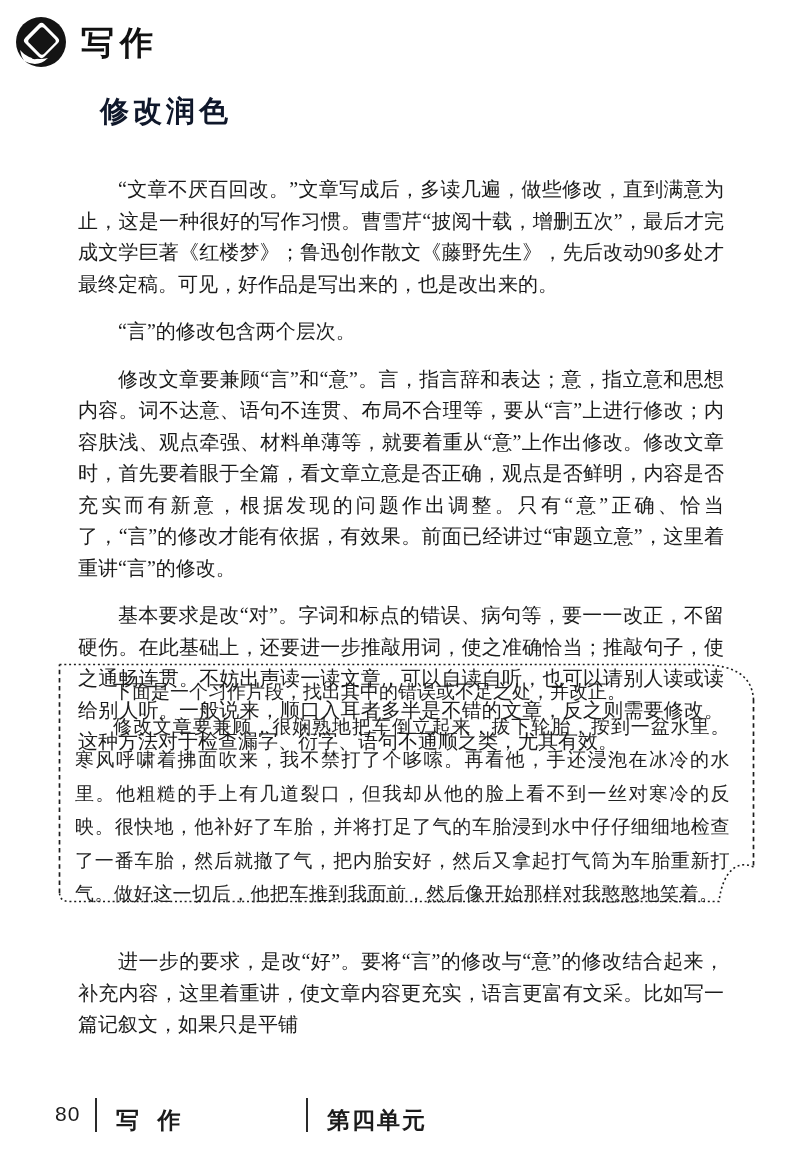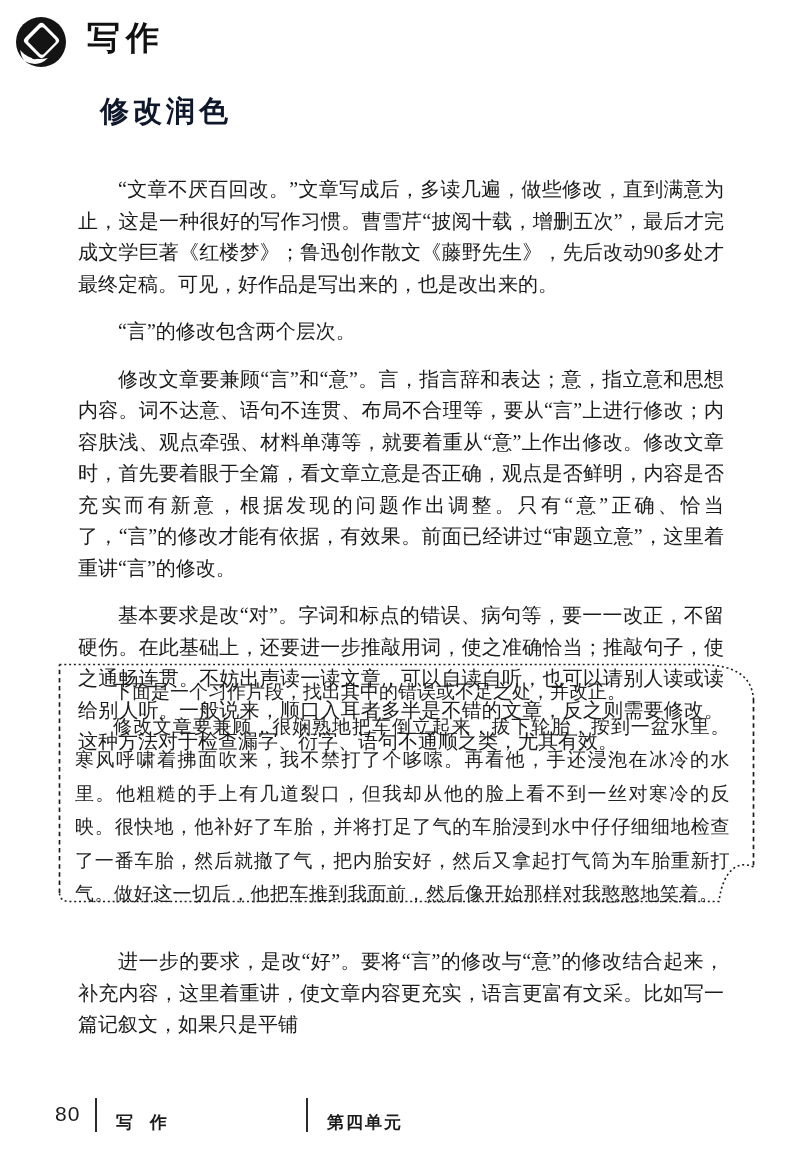--- a/index.html
+++ b/index.html
@@ -9,21 +9,21 @@
     width:800px; height:1165px;
     background:#ffffff;
     color:#1b1b1b;
     font-family:"Liberation Sans", sans-serif;
     overflow:hidden;
     margin:0 auto;
   }
   
   .header {
     position:absolute; top:16px; left:14px;
-    display:flex; gap:19px;
+    display:flex; align-items:center; gap:13px;
   }
   .header .logo { width:54px; height:54px; display:block; }
   .section-label {
     font-size:33px; font-weight:bold; letter-spacing:6px;
     color:#111;
   }
   
   .page-title {
     position:absolute; top:92px; left:100px;
     font-size:29px; font-weight:bold; letter-spacing:4px;
@@ -66,22 +66,22 @@
   .footer .page-number {
     position:absolute; left:55px; top:4px;
     font-size:21px; color:#1b1b1b; letter-spacing:1px;
   }
   .footer .divider {
     position:absolute; top:0; width:2px; height:34px; background:#2a2a2a;
   }
   .footer .divider.d1 { left:95px; }
   .footer .divider.d2 { left:306px; }
   .footer .flabel {
-    position:absolute; top:13px;
-    font-size:17px; font-weight:bold; color:#1b1b1b; letter-spacing:6px;
+    position:absolute; top:7px;
+    font-size:23px; font-weight:bold; color:#1b1b1b; letter-spacing:6px;
   }
   .footer .flabel.section { left:116px; }
   .footer .flabel.unit { left:327px; letter-spacing:2px; }
 </style>
 </head>
 <body>
 
 <div class="page">
 
   <div class="header">

